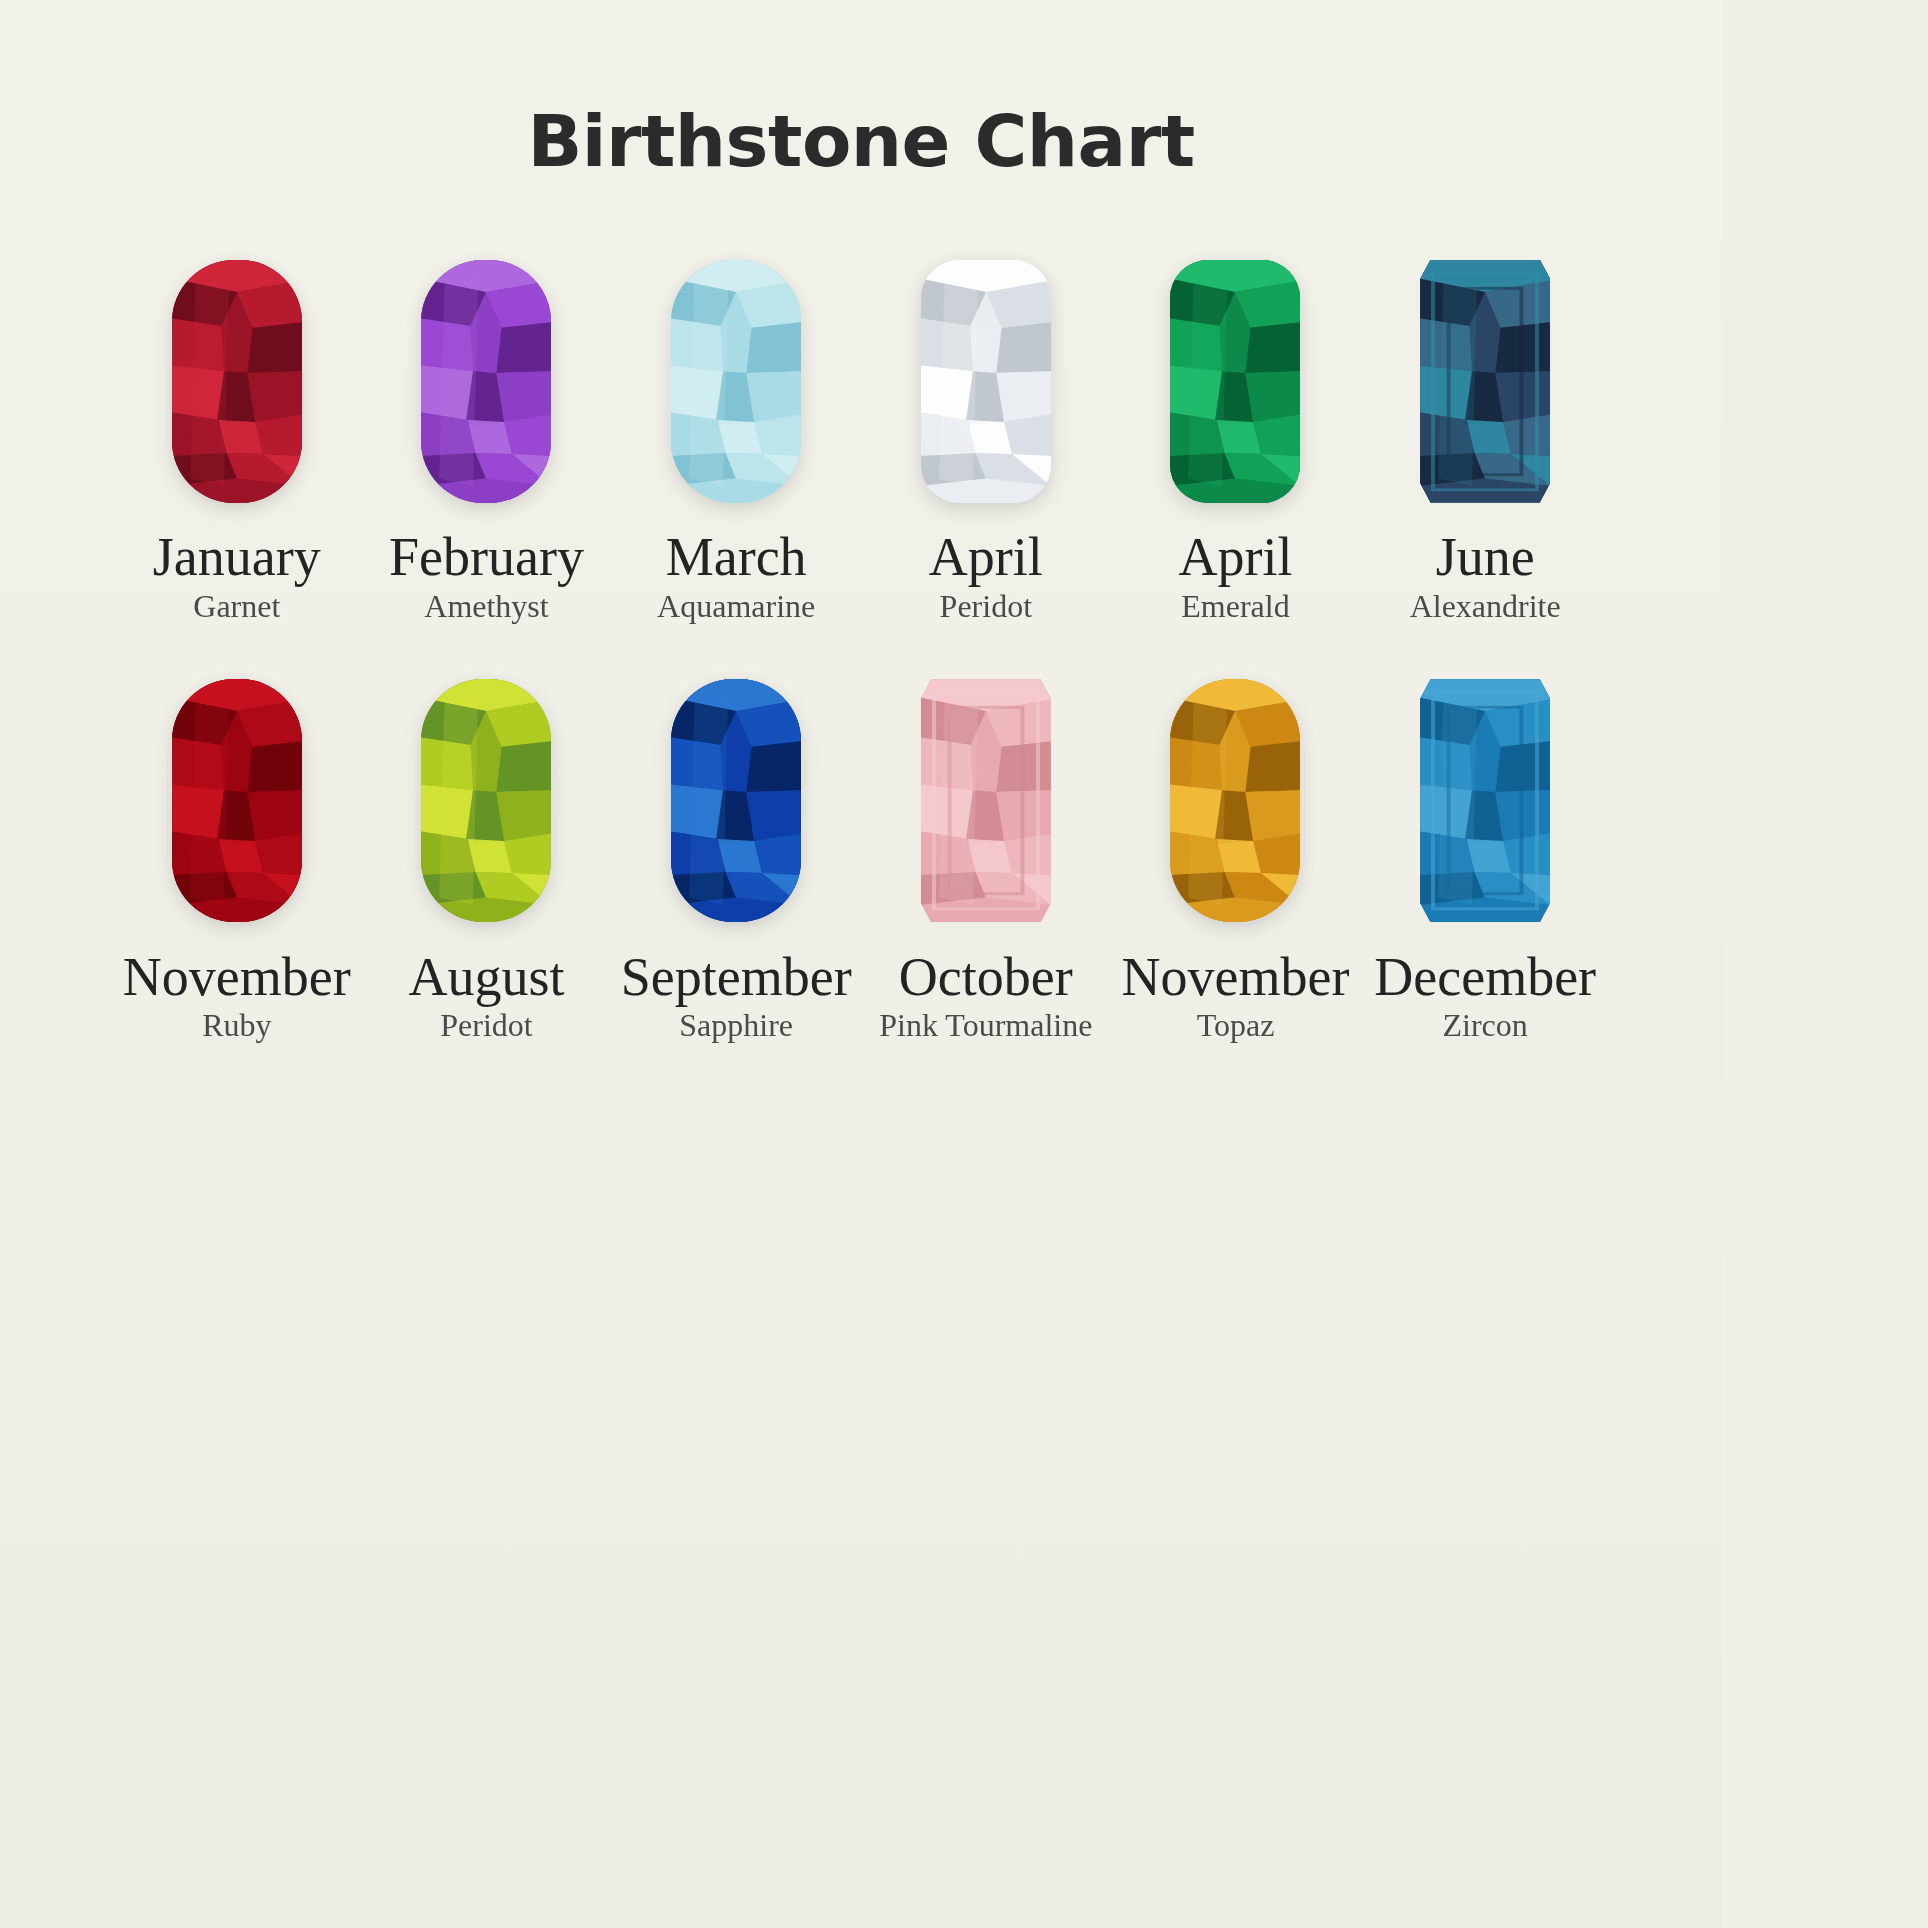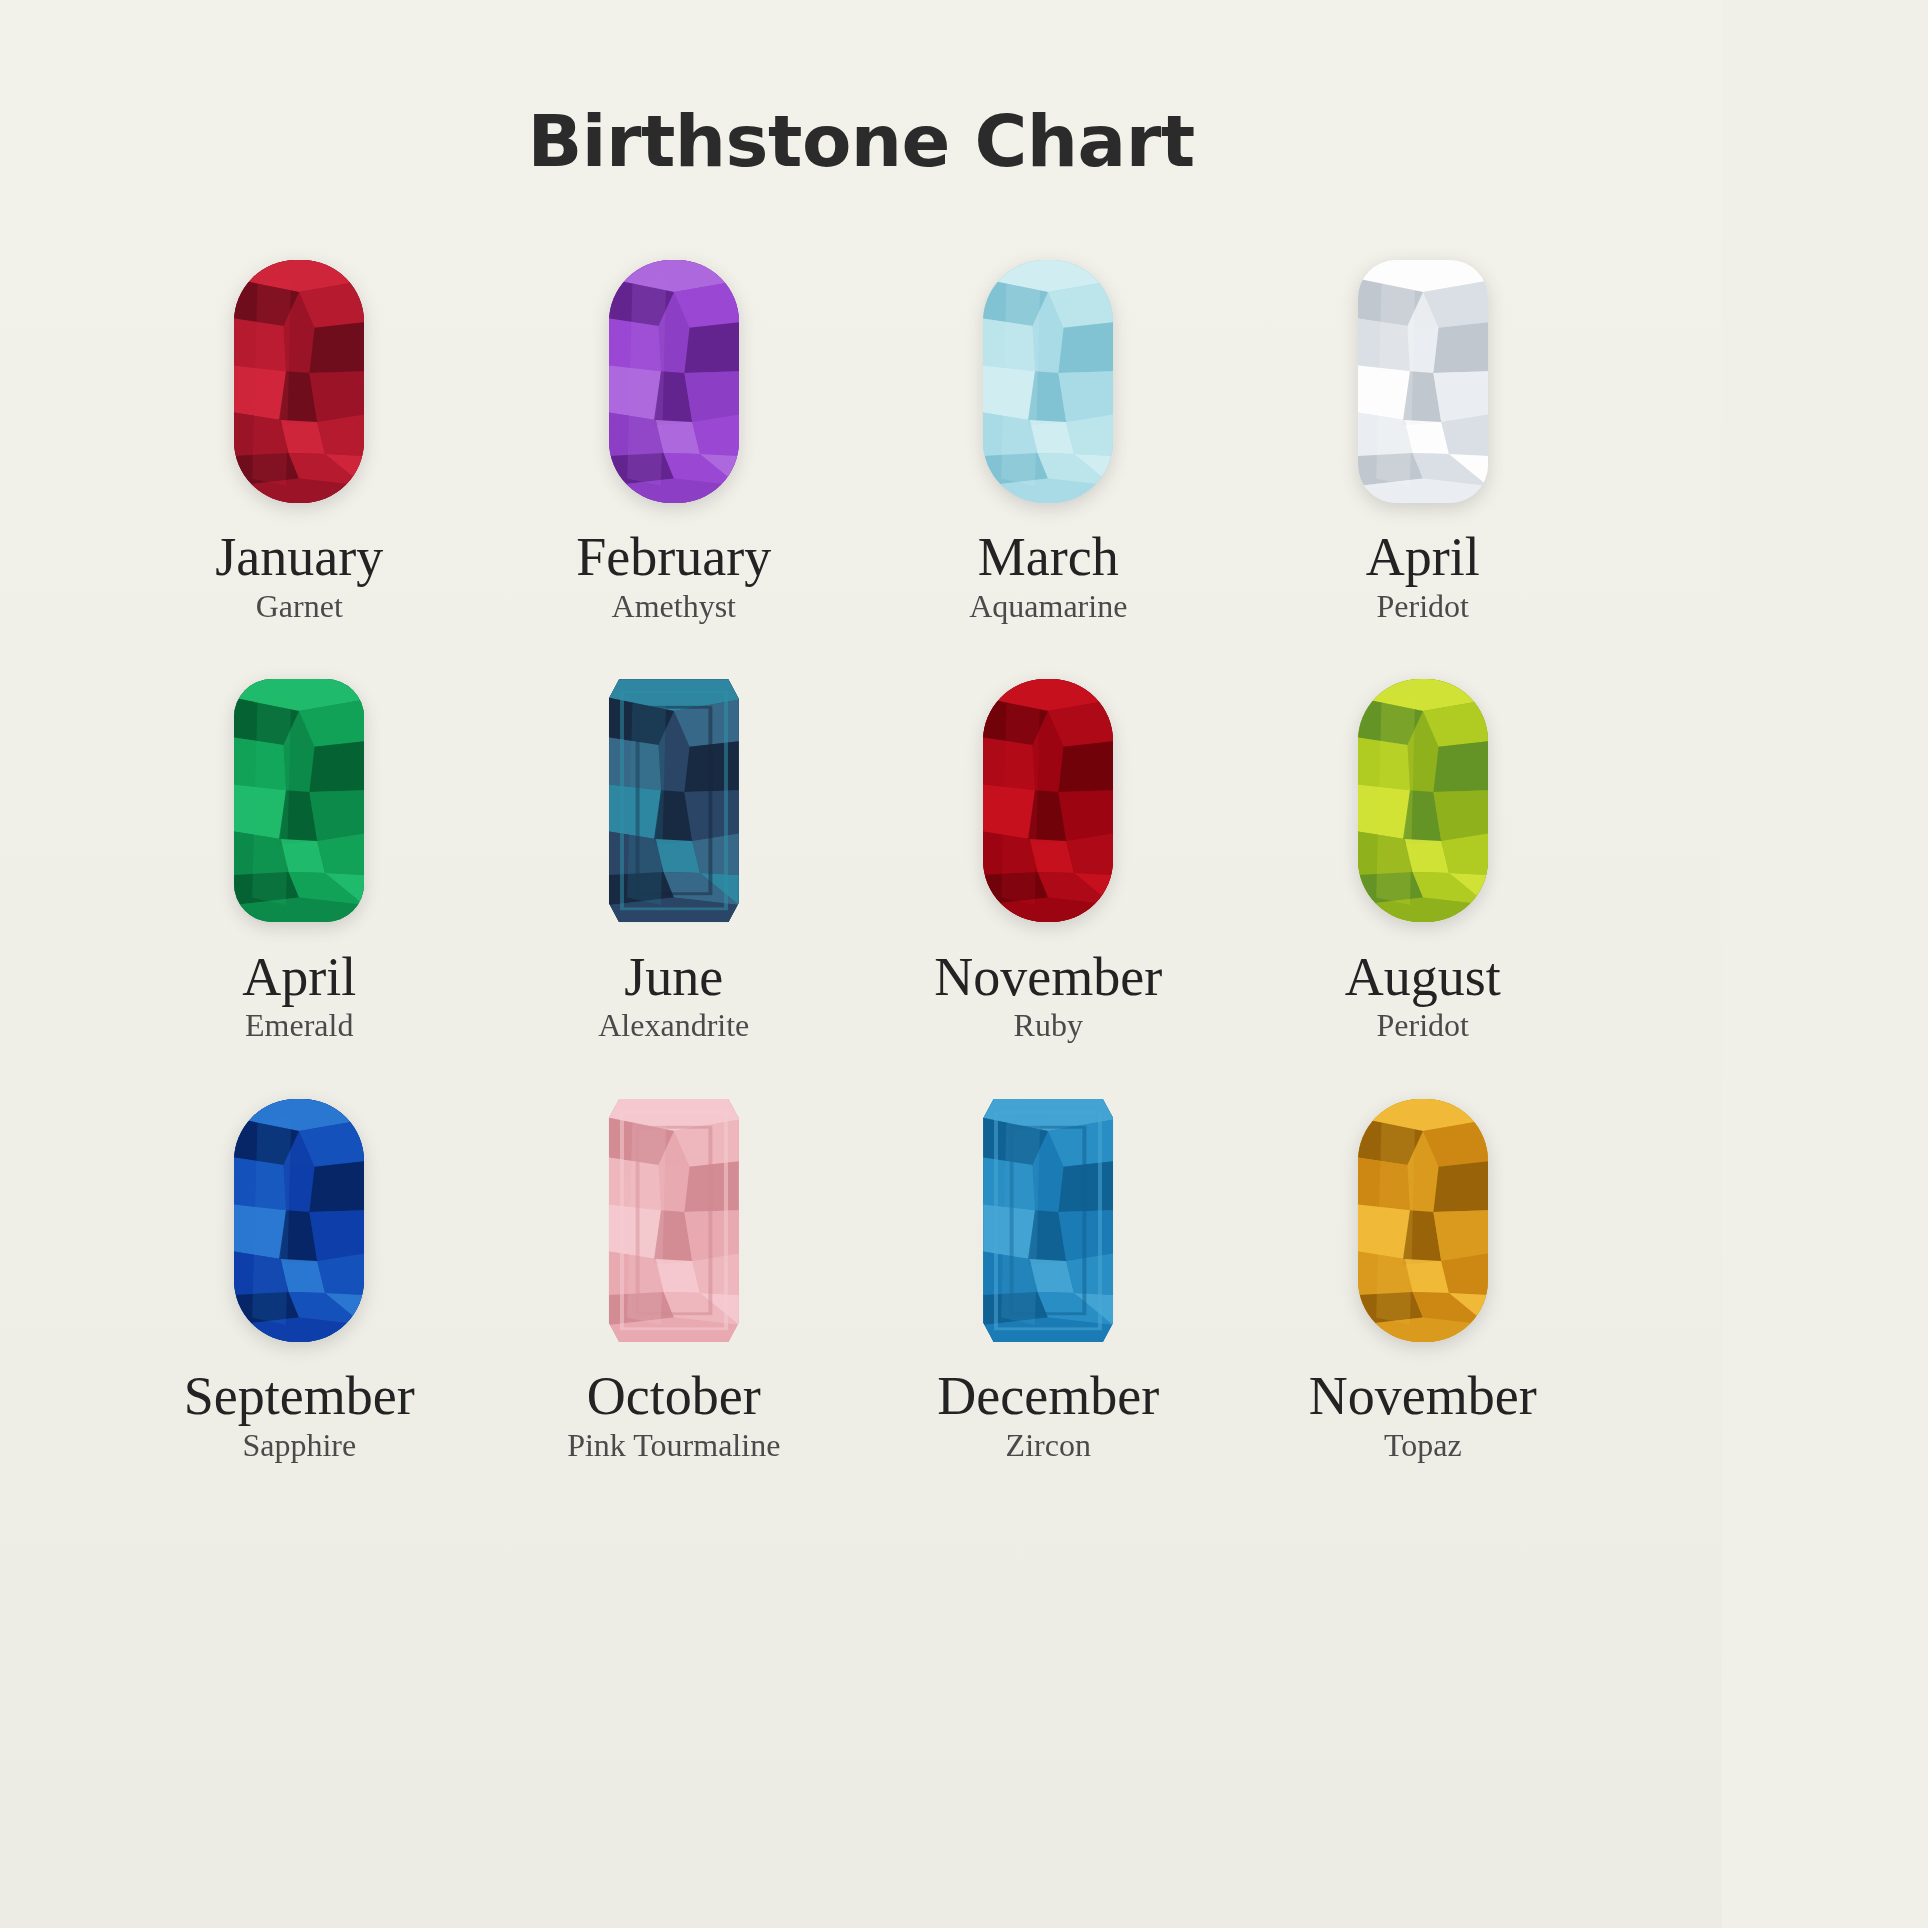--- a/index.html
+++ b/index.html
@@ -37,21 +37,21 @@
   .subtitle {
     font-family: "Liberation Serif", serif;
     font-size: 58px;
     color: #2f2f2f;
     margin-top: 28px;
     line-height: 1.0;
   }
   .grid {
     margin-top: 77px;
     display: grid;
-    grid-template-columns: repeat(4, 1fr);
+    grid-template-columns: repeat(6, 1fr);
     grid-template-rows: repeat(3, auto);
     row-gap: 49px;
     column-gap: 0px;
     padding: 0 112px;
     box-sizing: border-box;
   }
   .cell {
     display: flex;
     flex-direction: column;
     align-items: center;
@@ -411,20 +411,50 @@
                 <polygon points="18,26 44,18 40,240 14,232" fill="#f5ccd2" fill-opacity="0.18"></polygon>
               </svg>
             </div>
           </div>
         </div>
         <div class="month">October</div>
         <div class="stone">Pink Tourmaline</div>
       </div>
       <div class="cell">
         <div class="gem-wrap">
+          <div class="gem shape-round" style="background: rgb(217, 154, 30);">
+            <div class="facets">
+              <svg viewBox="0 0 100 258" preserveAspectRatio="none">
+                <rect x="0" y="0" width="100" height="258" fill="#d99a1e"></rect>
+                <polygon points="0,0 100,0 100,22 50,34 0,20" fill="#f2bd3c" fill-opacity="0.88"></polygon>
+                <polygon points="0,20 50,34 38,70 0,62" fill="#8f5c07" fill-opacity="0.88"></polygon>
+                <polygon points="50,34 100,22 100,66 62,72" fill="#c98512" fill-opacity="0.88"></polygon>
+                <polygon points="38,70 62,72 58,120 40,118" fill="#d99a1e" fill-opacity="0.88"></polygon>
+                <polygon points="0,62 38,70 40,118 0,112" fill="#c98512" fill-opacity="0.88"></polygon>
+                <polygon points="62,72 100,66 100,118 58,120" fill="#8f5c07" fill-opacity="0.88"></polygon>
+                <polygon points="0,112 40,118 36,170 0,162" fill="#f2bd3c" fill-opacity="0.88"></polygon>
+                <polygon points="40,118 58,120 64,172 34,176" fill="#8f5c07" fill-opacity="0.88"></polygon>
+                <polygon points="58,120 100,118 100,164 64,172" fill="#d99a1e" fill-opacity="0.88"></polygon>
+                <polygon points="0,162 36,170 42,205 0,208" fill="#d99a1e" fill-opacity="0.88"></polygon>
+                <polygon points="36,170 64,172 70,206 42,205" fill="#f2bd3c" fill-opacity="0.88"></polygon>
+                <polygon points="64,172 100,164 100,208 70,206" fill="#c98512" fill-opacity="0.88"></polygon>
+                <polygon points="0,208 42,205 50,232 0,240" fill="#8f5c07" fill-opacity="0.88"></polygon>
+                <polygon points="42,205 70,206 100,240 50,232" fill="#c98512" fill-opacity="0.88"></polygon>
+                <polygon points="70,206 100,208 100,240" fill="#f2bd3c" fill-opacity="0.88"></polygon>
+                <polygon points="0,240 50,232 100,240 100,258 0,258" fill="#d99a1e" fill-opacity="0.88"></polygon>
+                <polygon points="18,26 44,18 40,240 14,232" fill="#f2bd3c" fill-opacity="0.18"></polygon>
+              </svg>
+            </div>
+          </div>
+        </div>
+        <div class="month">November</div>
+        <div class="stone">Topaz</div>
+      </div>
+      <div class="cell">
+        <div class="gem-wrap">
           <div class="gem shape-emerald" style="background: rgb(27, 124, 181);">
             <div class="facets">
               <svg viewBox="0 0 100 258" preserveAspectRatio="none">
                 <rect x="0" y="0" width="100" height="258" fill="#1b7cb5"></rect>
                 <polygon points="0,0 100,0 100,22 50,34 0,20" fill="#49a8d6" fill-opacity="0.88"></polygon>
                 <polygon points="0,20 50,34 38,70 0,62" fill="#0f5e8f" fill-opacity="0.88"></polygon>
                 <polygon points="50,34 100,22 100,66 62,72" fill="#2b91c6" fill-opacity="0.88"></polygon>
                 <polygon points="38,70 62,72 58,120 40,118" fill="#1b7cb5" fill-opacity="0.88"></polygon>
                 <polygon points="0,62 38,70 40,118 0,112" fill="#2b91c6" fill-opacity="0.88"></polygon>
                 <polygon points="62,72 100,66 100,118 58,120" fill="#0f5e8f" fill-opacity="0.88"></polygon>
@@ -441,46 +471,16 @@
                 <rect x="10" y="14" width="80" height="230" fill="none" stroke="#49a8d6" stroke-opacity="0.55" stroke-width="3"></rect>
                 <rect x="22" y="30" width="56" height="198" fill="none" stroke="#0f5e8f" stroke-opacity="0.5" stroke-width="3"></rect>
                 <polygon points="18,26 44,18 40,240 14,232" fill="#49a8d6" fill-opacity="0.18"></polygon>
               </svg>
             </div>
           </div>
         </div>
         <div class="month">December</div>
         <div class="stone">Zircon</div>
       </div>
-      <div class="cell">
-        <div class="gem-wrap">
-          <div class="gem shape-round" style="background: rgb(217, 154, 30);">
-            <div class="facets">
-              <svg viewBox="0 0 100 258" preserveAspectRatio="none">
-                <rect x="0" y="0" width="100" height="258" fill="#d99a1e"></rect>
-                <polygon points="0,0 100,0 100,22 50,34 0,20" fill="#f2bd3c" fill-opacity="0.88"></polygon>
-                <polygon points="0,20 50,34 38,70 0,62" fill="#8f5c07" fill-opacity="0.88"></polygon>
-                <polygon points="50,34 100,22 100,66 62,72" fill="#c98512" fill-opacity="0.88"></polygon>
-                <polygon points="38,70 62,72 58,120 40,118" fill="#d99a1e" fill-opacity="0.88"></polygon>
-                <polygon points="0,62 38,70 40,118 0,112" fill="#c98512" fill-opacity="0.88"></polygon>
-                <polygon points="62,72 100,66 100,118 58,120" fill="#8f5c07" fill-opacity="0.88"></polygon>
-                <polygon points="0,112 40,118 36,170 0,162" fill="#f2bd3c" fill-opacity="0.88"></polygon>
-                <polygon points="40,118 58,120 64,172 34,176" fill="#8f5c07" fill-opacity="0.88"></polygon>
-                <polygon points="58,120 100,118 100,164 64,172" fill="#d99a1e" fill-opacity="0.88"></polygon>
-                <polygon points="0,162 36,170 42,205 0,208" fill="#d99a1e" fill-opacity="0.88"></polygon>
-                <polygon points="36,170 64,172 70,206 42,205" fill="#f2bd3c" fill-opacity="0.88"></polygon>
-                <polygon points="64,172 100,164 100,208 70,206" fill="#c98512" fill-opacity="0.88"></polygon>
-                <polygon points="0,208 42,205 50,232 0,240" fill="#8f5c07" fill-opacity="0.88"></polygon>
-                <polygon points="42,205 70,206 100,240 50,232" fill="#c98512" fill-opacity="0.88"></polygon>
-                <polygon points="70,206 100,208 100,240" fill="#f2bd3c" fill-opacity="0.88"></polygon>
-                <polygon points="0,240 50,232 100,240 100,258 0,258" fill="#d99a1e" fill-opacity="0.88"></polygon>
-                <polygon points="18,26 44,18 40,240 14,232" fill="#f2bd3c" fill-opacity="0.18"></polygon>
-              </svg>
-            </div>
-          </div>
-        </div>
-        <div class="month">November</div>
-        <div class="stone">Topaz</div>
-      </div>
     </div>
 
 </div>
 
 
 </body></html>

